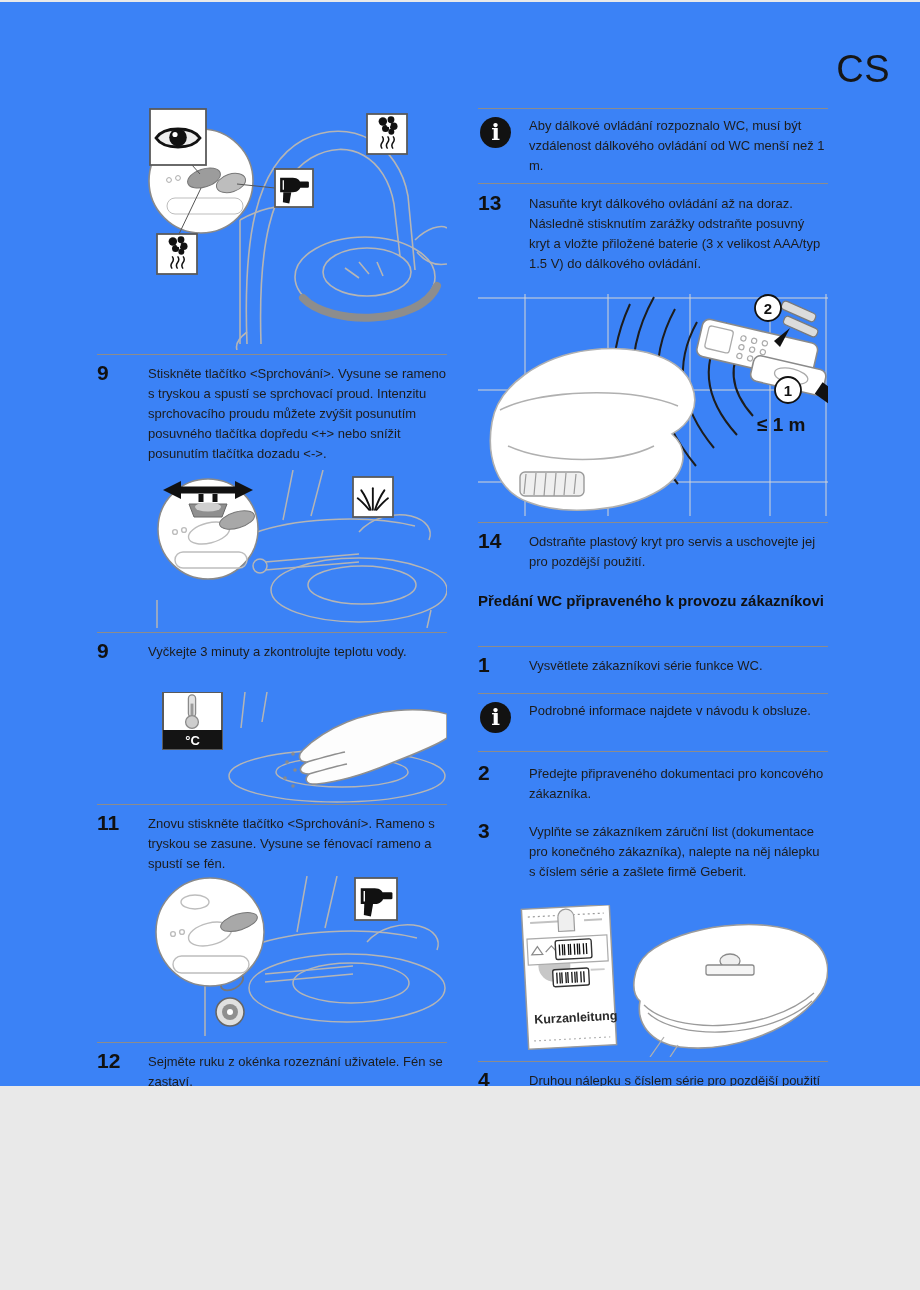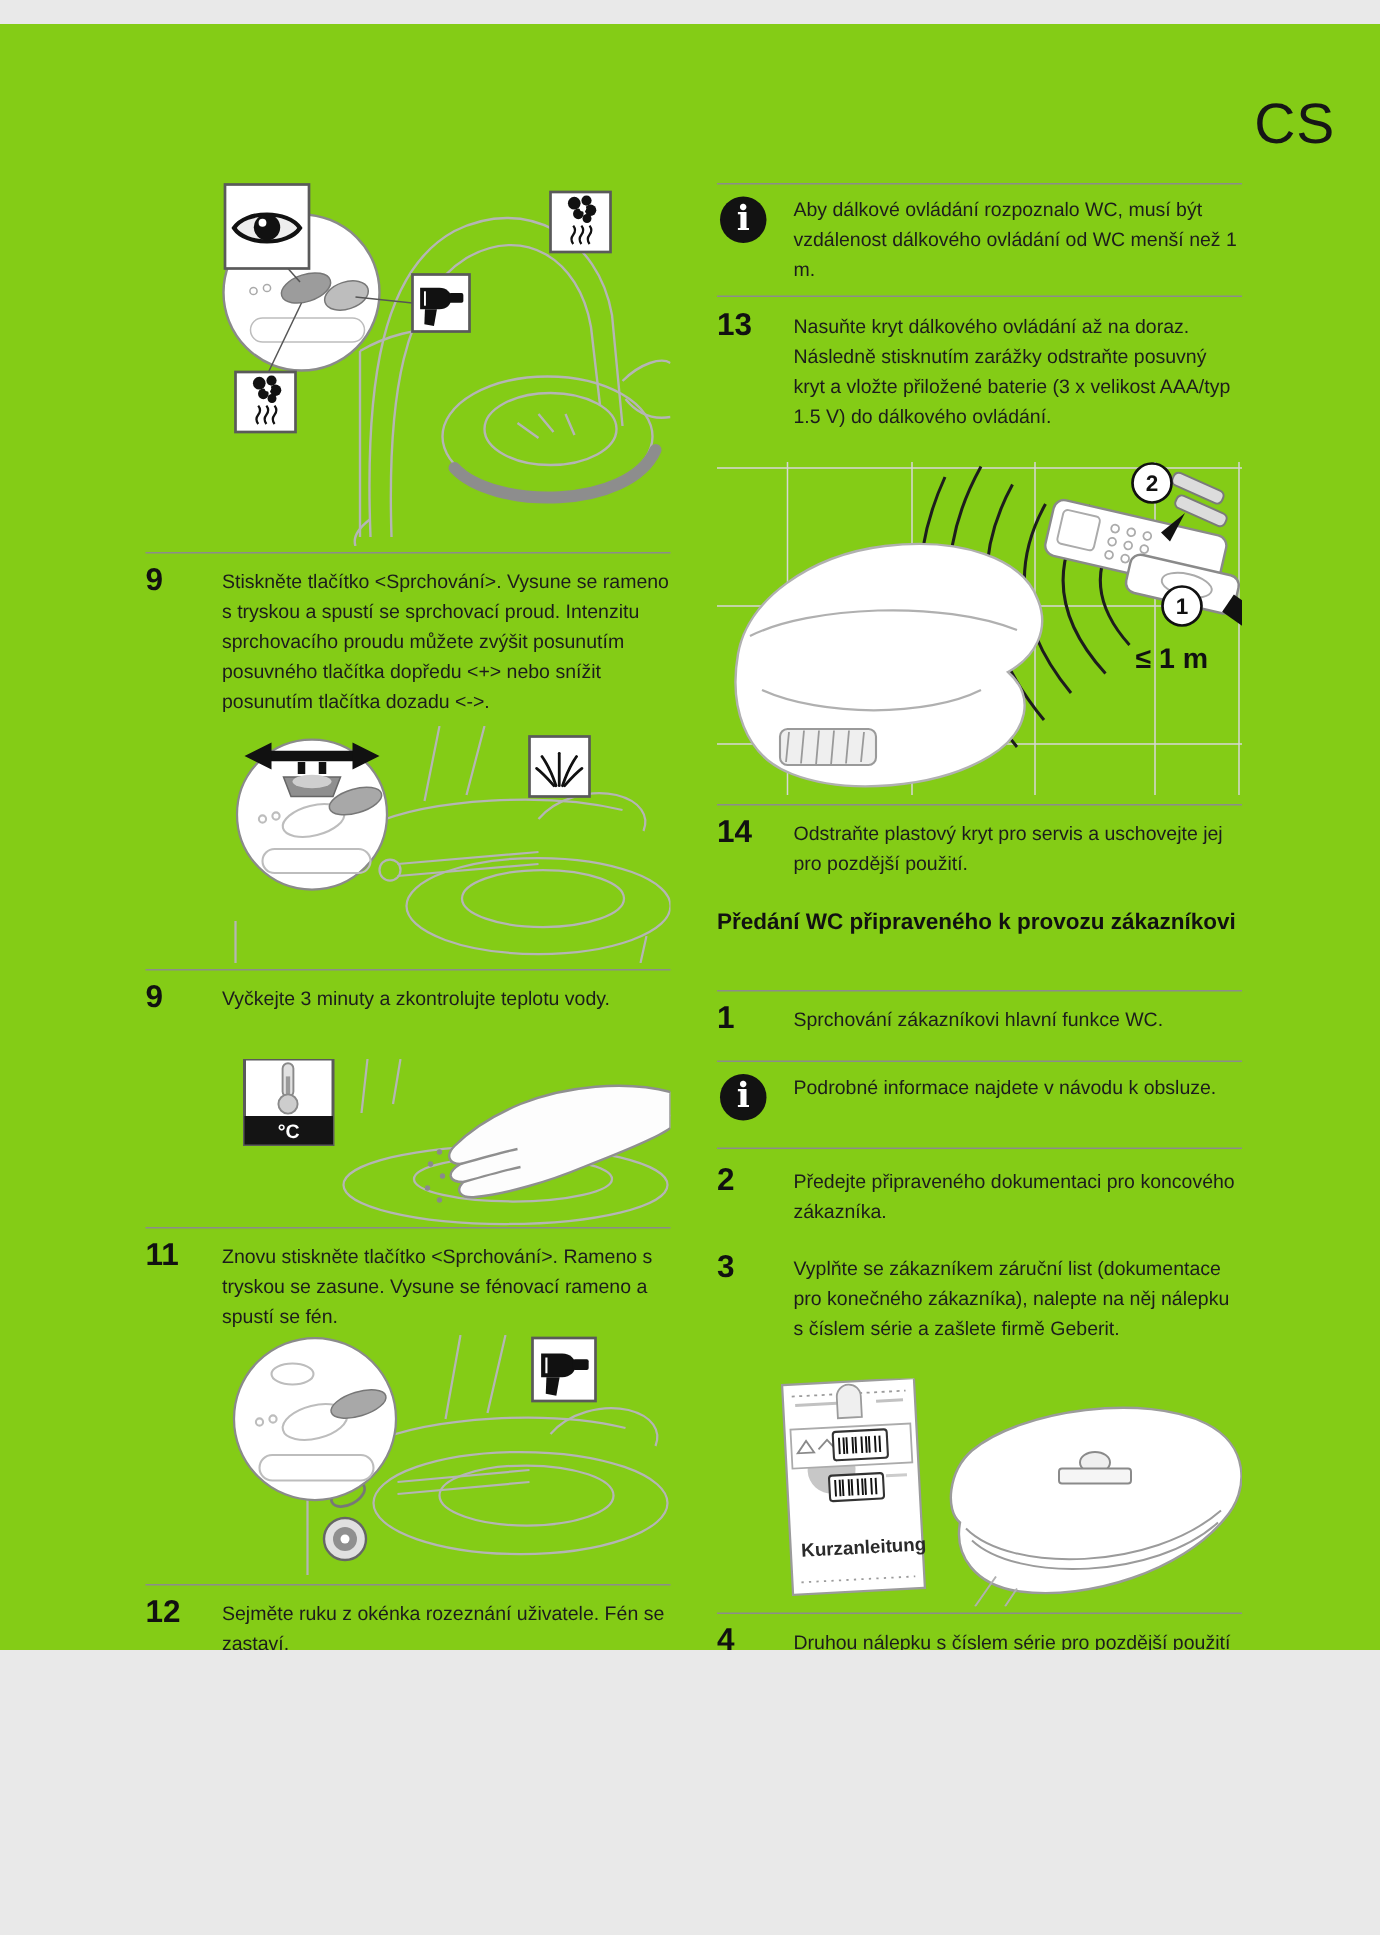--- a/index.html
+++ b/index.html
@@ -1,19 +1,19 @@
 <!DOCTYPE html>
 <html><head>
 <meta charset="utf-8">
 <style>
   * { margin:0; padding:0; box-sizing:border-box; }
   html,body { background:#e9e9e9; }
   .page {
-    position:relative; width:920px; height:1084px; margin:16px auto;
-    background:#84cc16; overflow:hidden;
+    position:relative; width:920px; height:1084px; margin:2px auto;
+    background:#3b82f6; overflow:hidden;
     font-family:"Liberation Sans", sans-serif; color:#1c1c1c;
   }
   .lang-code {
     position:absolute; top:46px; right:30px;
     font-size:38px; font-weight:400; color:#161616; letter-spacing:.5px;
   }
   .col { position:absolute; top:0; width:350px; height:1290px; }
   .col-left  { left:97px; }
   .col-right { left:478px; }
   .rule { position:absolute; left:0; width:350px; border-top:1.2px solid #8c8c8c; }
@@ -359,21 +359,21 @@
     <div class="step" style="top:530px">
       <div class="step-num">14</div>
       <div class="step-text">Odstraňte plastový kryt pro servis a uschovejte jej pro pozdější použití.</div>
     </div>
 
     <div class="section-heading" style="top:586px">Předání WC připraveného k provozu zákazníkovi</div>
 
     <div class="rule" style="top:644px"></div>
     <div class="step" style="top:654px">
       <div class="step-num">1</div>
-      <div class="step-text">Sprchování zákazníkovi hlavní funkce WC.</div>
+      <div class="step-text">Vysvětlete zákazníkovi série funkce WC.</div>
     </div>
 
     <div class="rule" style="top:691px"></div>
     <div class="info" style="top:699px">
       <div class="info-icon">i</div>
       <div class="info-text">Podrobné informace najdete v návodu k obsluze.</div>
     </div>
     <div class="rule" style="top:749px"></div>
 
     <div class="step" style="top:762px">

